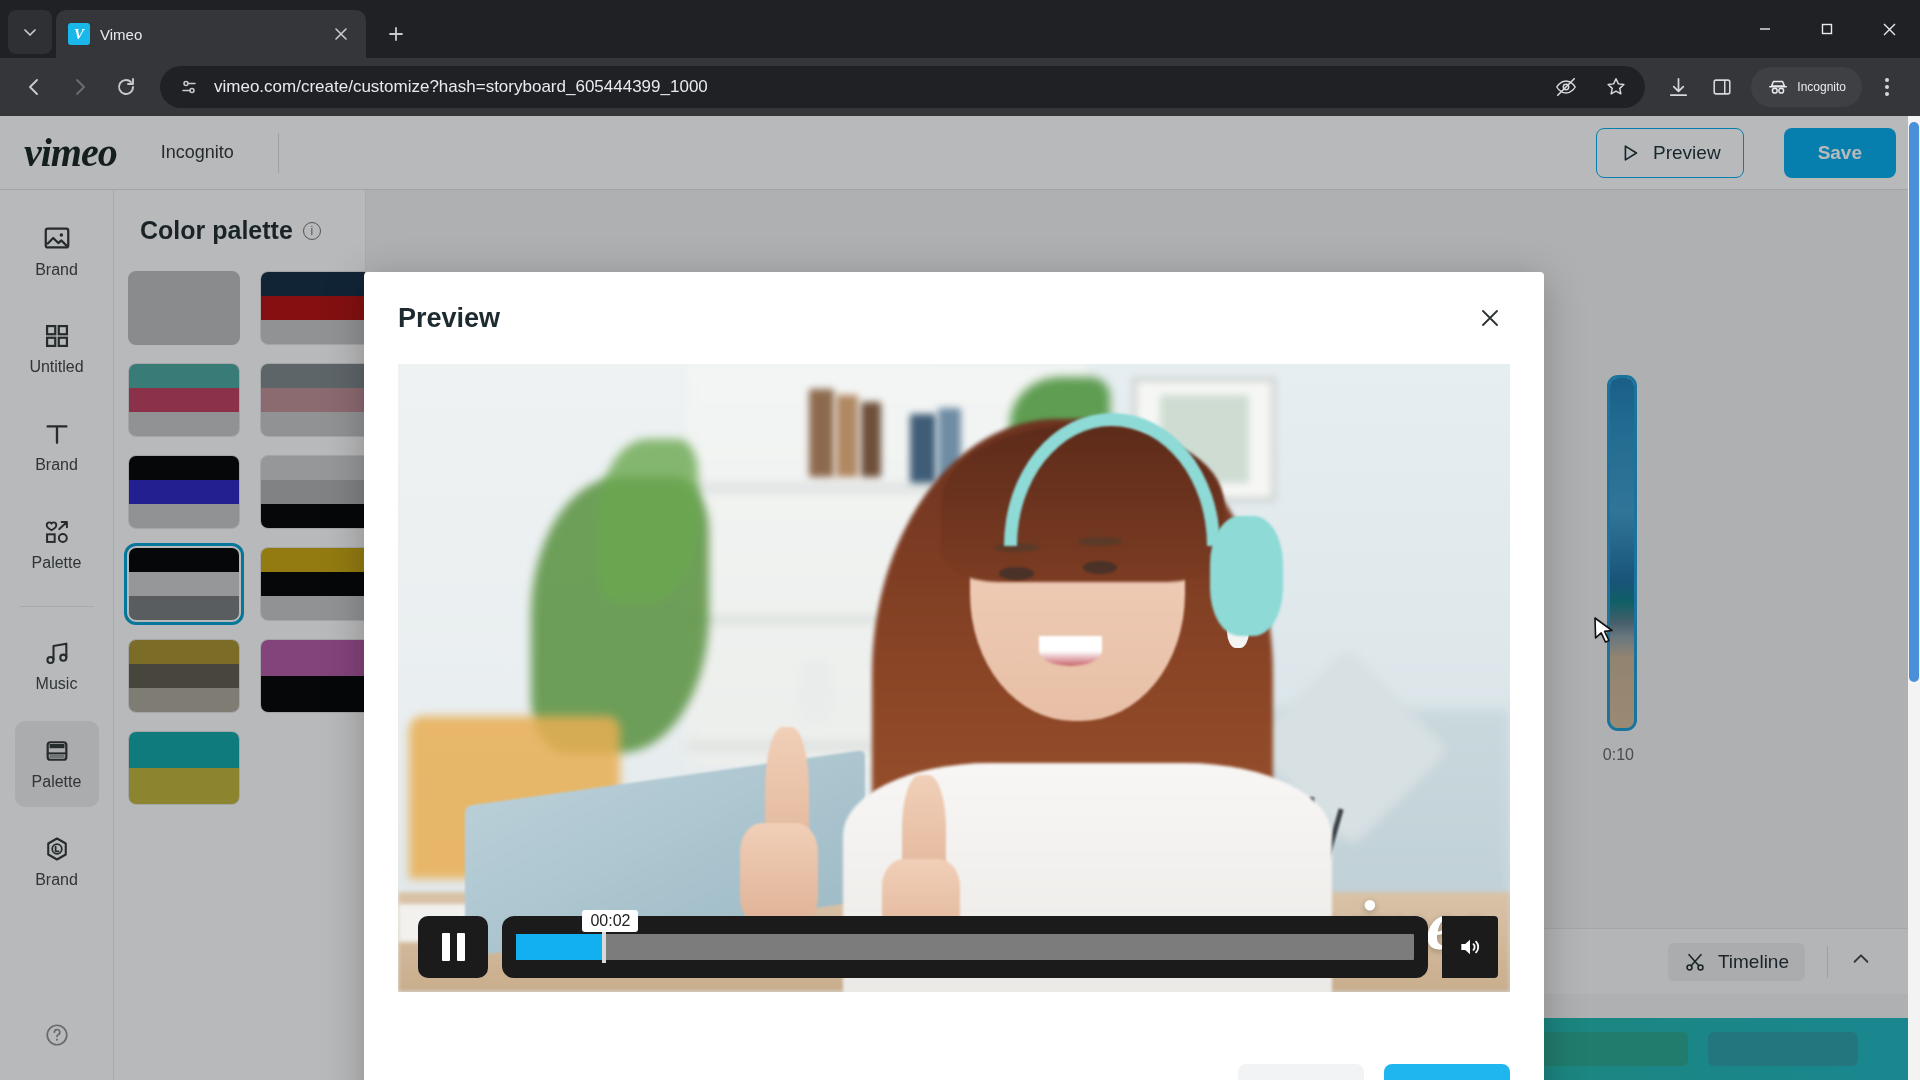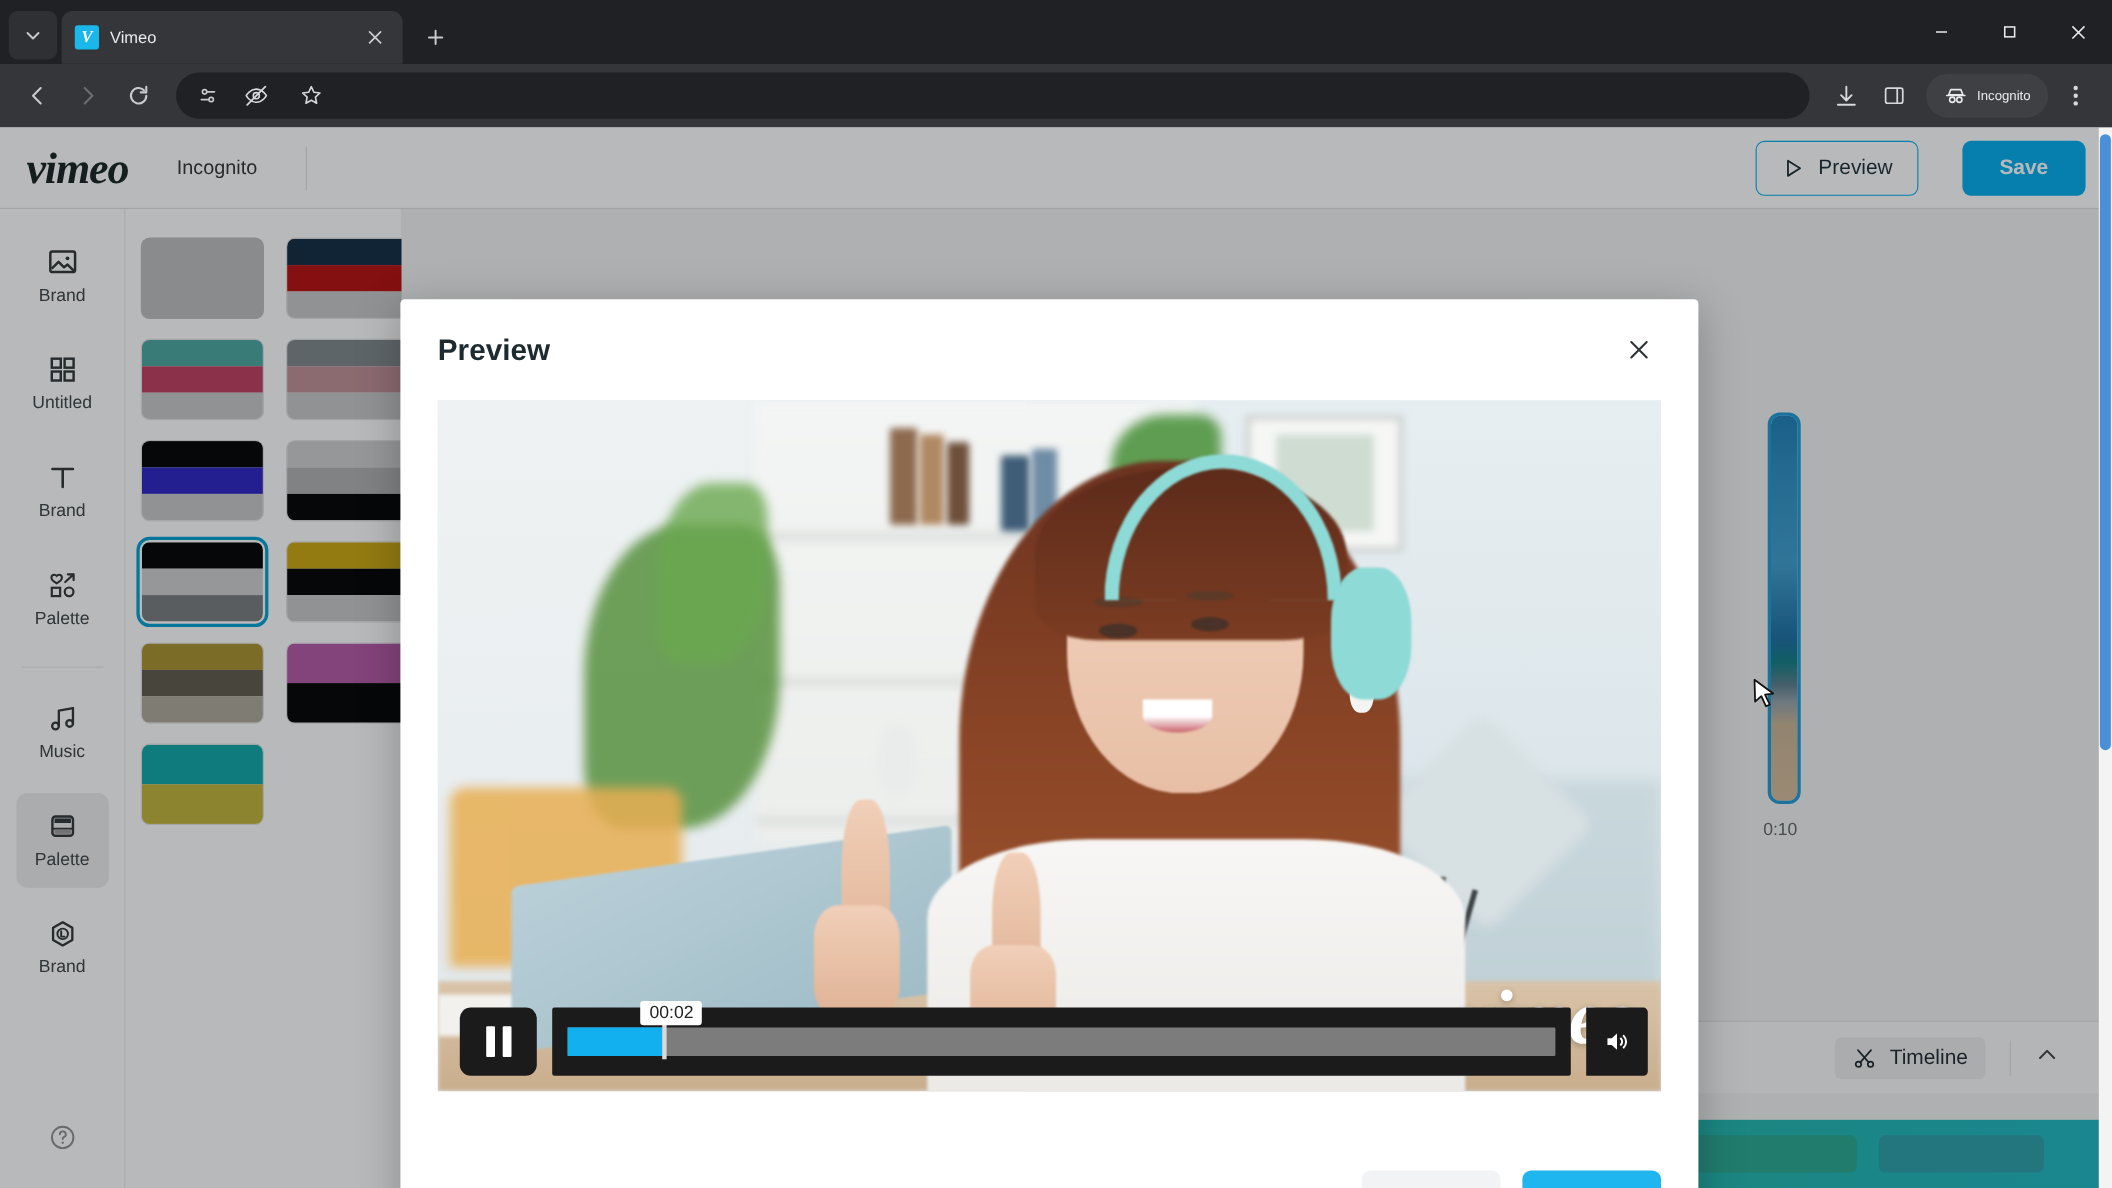--- a/index.html
+++ b/index.html
@@ -242,21 +242,21 @@
     font-size: 70px; letter-spacing:-2px; text-shadow: 0 2px 6px rgba(0,0,0,.25);
   }
 
   
   .controls { position:absolute; left: 20px; right: 12px; bottom: 14px; display:flex; align-items:center; gap: 14px; }
   .playpause {
     width: 70px; height: 62px; background:#1b1b1b; border-radius: 10px;
     display:flex; align-items:center; justify-content:center; gap:7px;
   }
   .pause-bar { width: 8px; height: 28px; background:#fff; border-radius:1px; }
-  .progress-shell { flex:1; height: 62px; background:#1b1b1b; border-radius: 2px;
+  .progress-shell { flex:1; height: 62px; background:#1b1b1b; border-radius: 12px;
     display:flex; align-items:center; padding: 0 14px; position:relative;text-align:right; }
   .progress-track { flex:1; height: 26px; background:#7c7c7c; position:relative; border-radius:1px; }
   .progress-fill { position:absolute; left:0; top:0; bottom:0; width: 9.6%; background:#12b0ee; }
   .progress-knob { position:absolute; left: 9.6%; top:-3px; width: 4px; height: 32px; background:#d9d9d9; }
   .time-tip {
     position:absolute; left: 7.4%; top: -24px; background:#fff; color:#222;
     font-size: 16px; padding: 2px 8px; border-radius: 3px; white-space:nowrap;
   }
   .volume { width: 56px; height: 62px; background:#1b1b1b; border-radius: 0 4px 4px 0;
     display:flex;align-items:center;justify-content:center; }
@@ -333,20 +333,21 @@
     </div>
     <div class="omnibox">
       <div class="omnibox-icon">
         <svg width="20" height="20" viewBox="0 0 20 20">
           <circle cx="7" cy="6.5" r="2" stroke="currentColor" stroke-width="1.5" fill="none"></circle>
           <path d="M9.5 6.5H16" stroke="currentColor" stroke-width="1.5" stroke-linecap="round"></path>
           <circle cx="13" cy="13.5" r="2" stroke="currentColor" stroke-width="1.5" fill="none"></circle>
           <path d="M10.5 13.5H4" stroke="currentColor" stroke-width="1.5" stroke-linecap="round"></path>
         </svg>
       </div>
+      <div class="omnibox-url" title="vimeo.com/create/customize?hash=storyboard_605444399_1000">vimeo.com/create/customize?hash=storyboard_605444399_1000</div>
       <div class="tb-icon">
         <svg width="22" height="22" viewBox="0 0 24 24">
             <path d="M2 12s3.6-6.5 10-6.5S22 12 22 12s-3.6 6.5-10 6.5S2 12 2 12z" stroke="currentColor" stroke-width="1.6" fill="none"></path>
             <circle cx="12" cy="12" r="3" stroke="currentColor" stroke-width="1.6" fill="none"></circle>
             <path d="M3 21L21 3" stroke="currentColor" stroke-width="1.8" stroke-linecap="round"></path>
           </svg>
       </div>
       <div class="tb-icon">
         <svg width="22" height="22" viewBox="0 0 24 24">
             <path d="M12 3l2.6 5.6 6 .7-4.5 4.2 1.2 6-5.3-3-5.3 3 1.2-6L3.4 9.3l6-.7z" stroke="currentColor" stroke-width="1.6" fill="none" stroke-linejoin="round"></path>
@@ -465,20 +466,24 @@
           <div class="rail-help">
             <svg width="26" height="26" viewBox="0 0 24 24">
                 <circle cx="12" cy="12" r="9" stroke="currentColor" stroke-width="1.6" fill="none"></circle>
                 <path d="M9.6 9.4a2.5 2.5 0 1 1 3.3 2.4c-.6.25-.9.8-.9 1.5" stroke="currentColor" stroke-width="1.6" fill="none" stroke-linecap="round"></path>
                 <circle cx="12" cy="16.4" r="1" fill="currentColor"></circle>
               </svg>
           </div>
         </div>
 
         <div class="panel">
+          <div class="panel-title-row">
+            <div class="panel-title">Color palette</div>
+            <div class="info-dot">i</div>
+          </div>
           <div class="swatch-grid" id="swatch-grid">
               <div class="swatch empty" style="grid-column: 1 / span 1;"></div>
               <div class="swatch">
                 <div class="band" style="background: rgb(16, 42, 67);"></div>
                 <div class="band" style="background: rgb(181, 13, 13);"></div>
                 <div class="band" style="background: rgb(199, 199, 199);"></div>
               </div>
               <div class="swatch">
                 <div class="band" style="background: rgb(74, 166, 160);"></div>
                 <div class="band" style="background: rgb(191, 62, 95);"></div>

